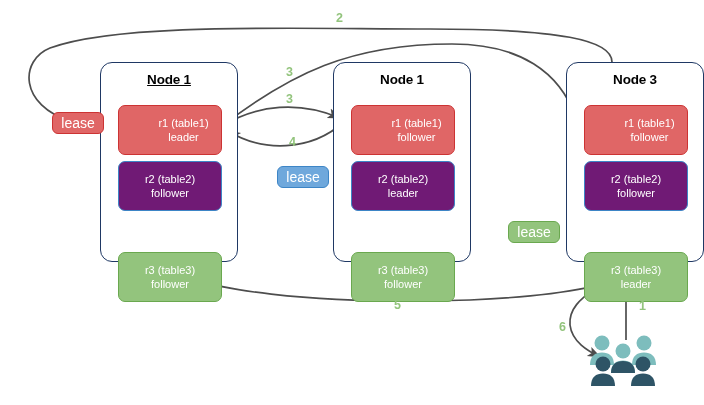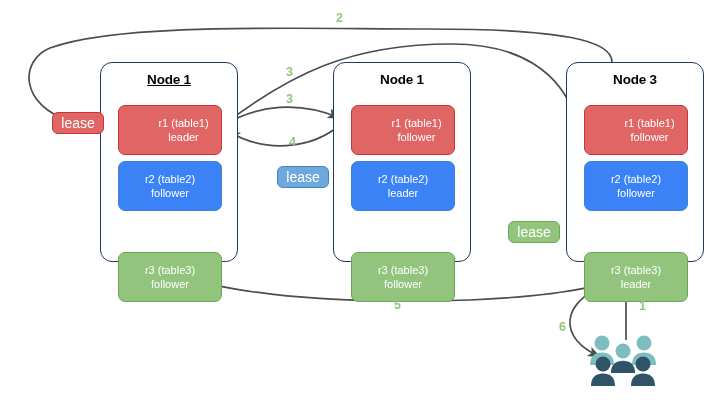--- a/index.html
+++ b/index.html
@@ -51,21 +51,21 @@
     flex-direction: column;
     align-items: center;
     justify-content: center;
     color: #ffffff;
     font-size: 11px;
     line-height: 14px;
     text-align: center;
   }
   .replica .l1, .replica .l2 { display: block; }
   .rep-red   { background: #e06666; border: 1.4px solid #cc3333; padding-left: 27px; }
-  .rep-blue  { background: #3b82f6; border: 1.4px solid #3d85c6; }
+  .rep-blue  { background: #701a75; border: 1.4px solid #3d85c6; }
   .rep-green { background: #93c47d; border: 1.4px solid #6aa84f; margin-top: 35px; }
 
   .lease {
     position: absolute;
     box-sizing: border-box;
     border-radius: 6px;
     color: #ffffff;
     font-size: 14px;
     display: flex;
     align-items: center;

